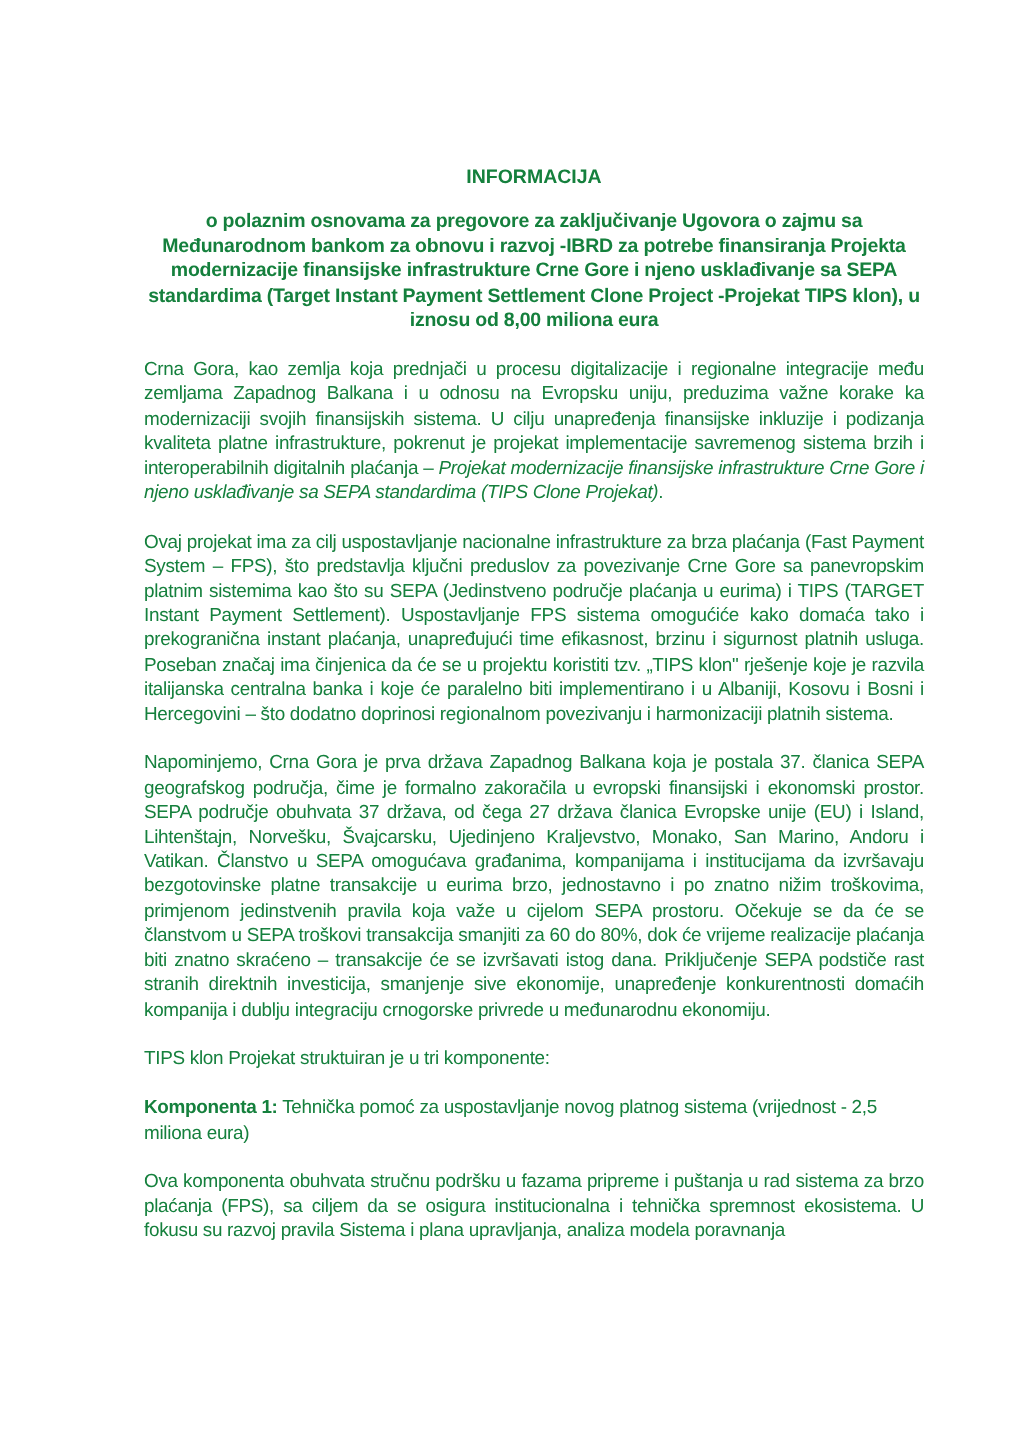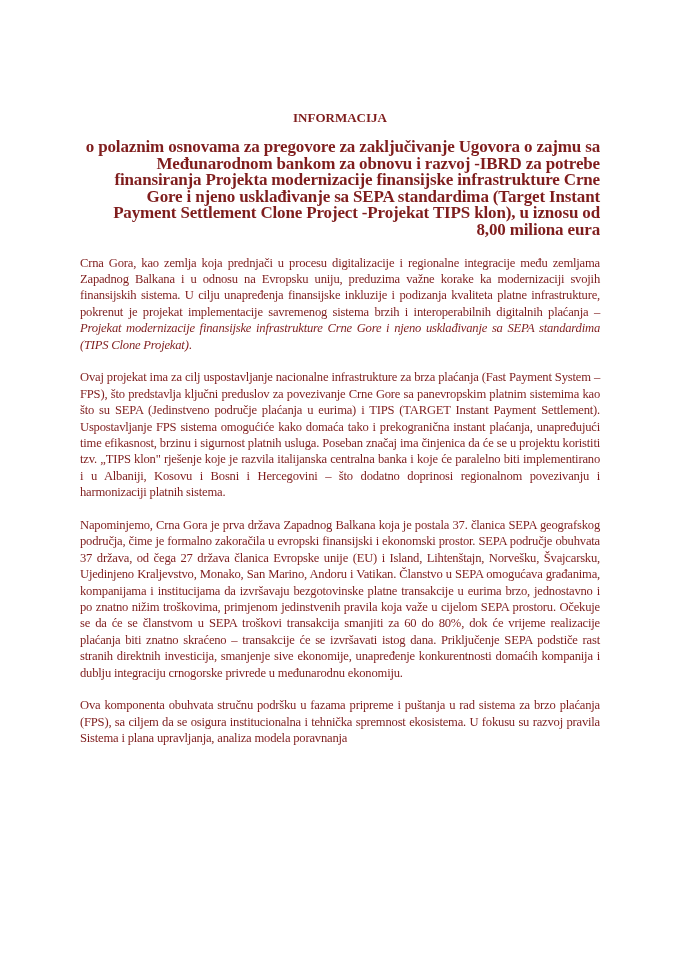--- a/index.html
+++ b/index.html
@@ -1,43 +1,45 @@
 <!DOCTYPE html>
 <html><head>
   <meta charset="utf-8">
   <style>
     html, body { margin: 0; padding: 0; background: #ffffff; }
     body { width: 679px; height: 960px; overflow: hidden; position: relative; }
     .page {
-      position: absolute; left: 80px; top: 110px; width: 520px;
-      font-family: Liberation Serif, serif; color: #7f1d1d;
+      position: absolute; left: 96px; top: 110px; width: 520px;
+      font-family: Liberation Sans, sans-serif; color: #15803d;
       font-size: 12.6px; line-height: 16.4px;
     }
     .title {
       text-align: center; font-weight: bold; font-size: 13px; line-height: 16px;
       margin: 0 0 13px 0;
     }
     .subtitle {
-      text-align: right; font-weight: bold; font-size: 17px; line-height: 16.6px;
+      text-align: center; font-weight: bold; font-size: 13px; line-height: 16.6px;
       margin: 0 0 16px 0; letter-spacing: -0.15px;
     }
     p { margin: 0 0 16.4px 0; text-align: justify; letter-spacing: -0.2px; }
     p.short { text-align: left; }
     em { font-style: italic; }
     b { font-weight: bold; }
   </style>
 </head>
 <body>
 
 <div class="page">
   <div class="title">INFORMACIJA</div>
   <div class="subtitle">o polaznim osnovama za pregovore za zaključivanje Ugovora o zajmu sa Međunarodnom bankom za obnovu i razvoj -IBRD za potrebe finansiranja Projekta modernizacije finansijske infrastrukture Crne Gore i njeno usklađivanje sa SEPA standardima (Target Instant Payment Settlement Clone Project -Projekat TIPS klon), u iznosu od 8,00 miliona eura</div>
 
   <p><span>Crna Gora, kao zemlja koja prednjači u procesu digitalizacije i regionalne integracije među zemljama Zapadnog Balkana i u odnosu na Evropsku uniju, preduzima važne korake ka modernizaciji svojih finansijskih sistema. U cilju unapređenja finansijske inkluzije i podizanja kvaliteta platne infrastrukture, pokrenut je projekat implementacije savremenog sistema brzih i interoperabilnih digitalnih plaćanja – </span><em>Projekat modernizacije finansijske infrastrukture Crne Gore i njeno usklađivanje sa SEPA standardima (TIPS Clone Projekat)</em><span>.</span></p>
 
   <p>Ovaj projekat ima za cilj uspostavljanje nacionalne infrastrukture za brza plaćanja (Fast Payment System – FPS), što predstavlja ključni preduslov za povezivanje Crne Gore sa panevropskim platnim sistemima kao što su SEPA (Jedinstveno područje plaćanja u eurima) i TIPS (TARGET Instant Payment Settlement). Uspostavljanje FPS sistema omogućiće kako domaća tako i prekogranična instant plaćanja, unapređujući time efikasnost, brzinu i sigurnost platnih usluga. Poseban značaj ima činjenica da će se u projektu koristiti tzv. „TIPS klon" rješenje koje je razvila italijanska centralna banka i koje će paralelno biti implementirano i u Albaniji, Kosovu i Bosni i Hercegovini – što dodatno doprinosi regionalnom povezivanju i harmonizaciji platnih sistema.</p>
 
   <p>Napominjemo, Crna Gora je prva država Zapadnog Balkana koja je postala 37. članica SEPA geografskog područja, čime je formalno zakoračila u evropski finansijski i ekonomski prostor. SEPA područje obuhvata 37 država, od čega 27 država članica Evropske unije (EU) i Island, Lihtenštajn, Norvešku, Švajcarsku, Ujedinjeno Kraljevstvo, Monako, San Marino, Andoru i Vatikan. Članstvo u SEPA omogućava građanima, kompanijama i institucijama da izvršavaju bezgotovinske platne transakcije u eurima brzo, jednostavno i po znatno nižim troškovima, primjenom jedinstvenih pravila koja važe u cijelom SEPA prostoru. Očekuje se da će se članstvom u SEPA troškovi transakcija smanjiti za 60 do 80%, dok će vrijeme realizacije plaćanja biti znatno skraćeno – transakcije će se izvršavati istog dana. Priključenje SEPA podstiče rast stranih direktnih investicija, smanjenje sive ekonomije, unapređenje konkurentnosti domaćih kompanija i dublju integraciju crnogorske privrede u međunarodnu ekonomiju.</p>
 
+  <p class="short">TIPS klon Projekat struktuiran je u tri komponente:</p>
 
+  <p class="short"><b>Komponenta 1:</b><span> Tehnička pomoć za uspostavljanje novog platnog sistema (vrijednost - 2,5 miliona eura)</span></p>
 
   <p>Ova komponenta obuhvata stručnu podršku u fazama pripreme i puštanja u rad sistema za brzo plaćanja (FPS), sa ciljem da se osigura institucionalna i tehnička spremnost ekosistema. U fokusu su razvoj pravila Sistema i plana upravljanja, analiza modela poravnanja</p>
 </div>
 
 </body></html>

